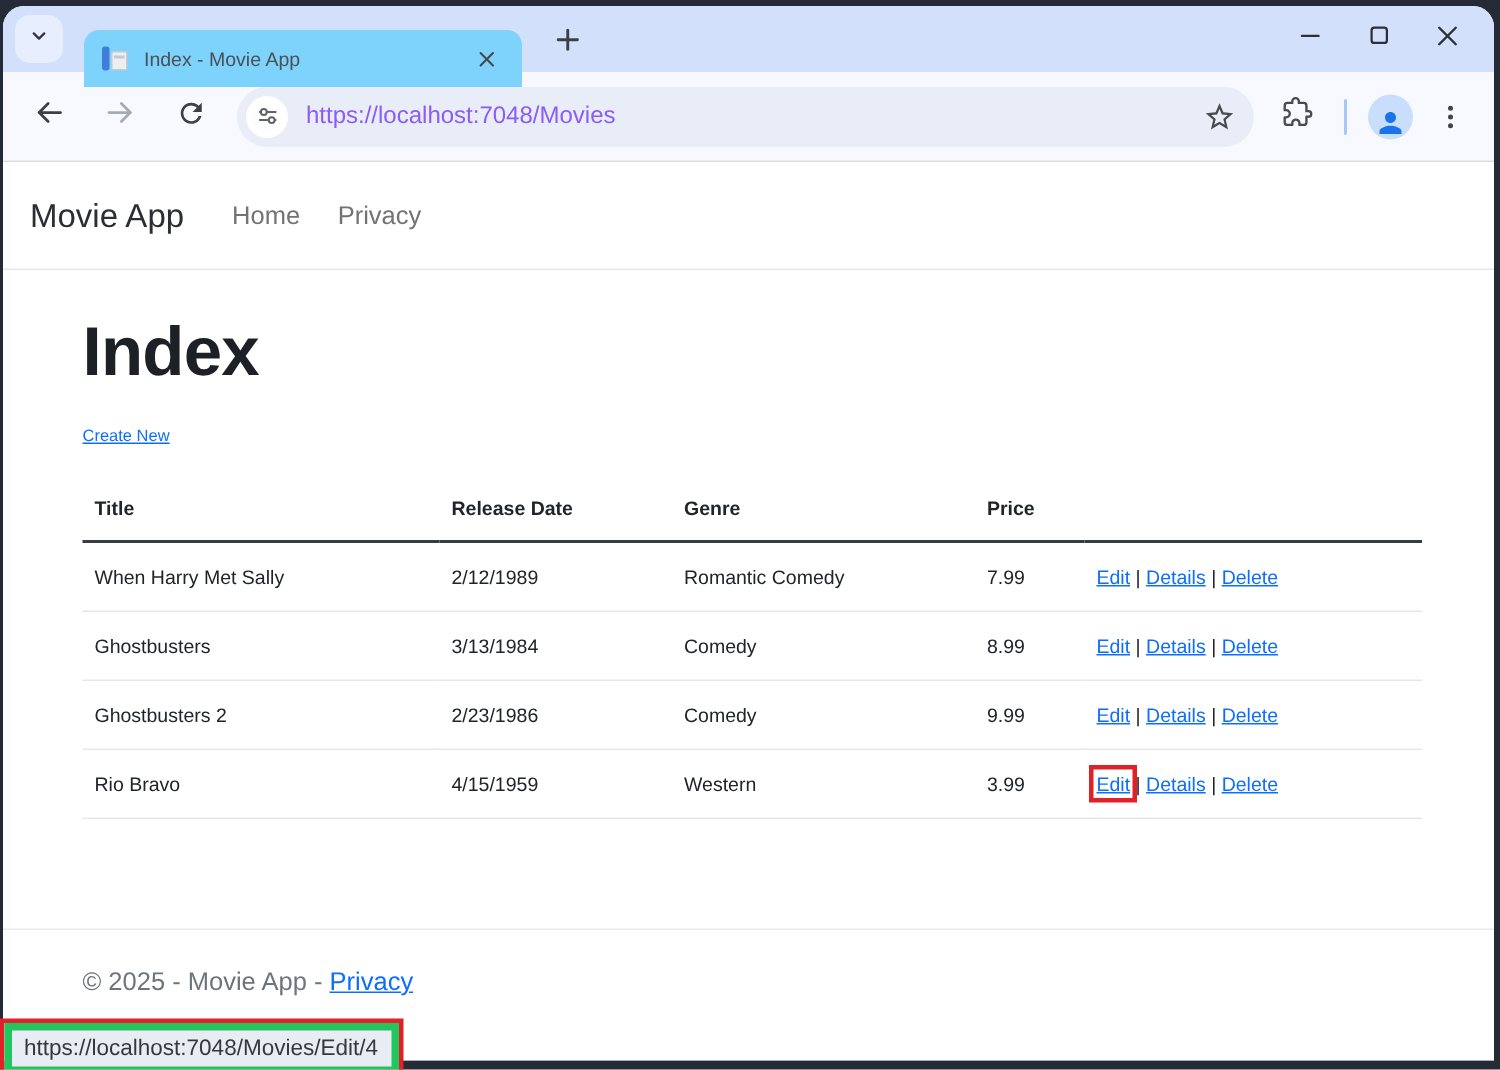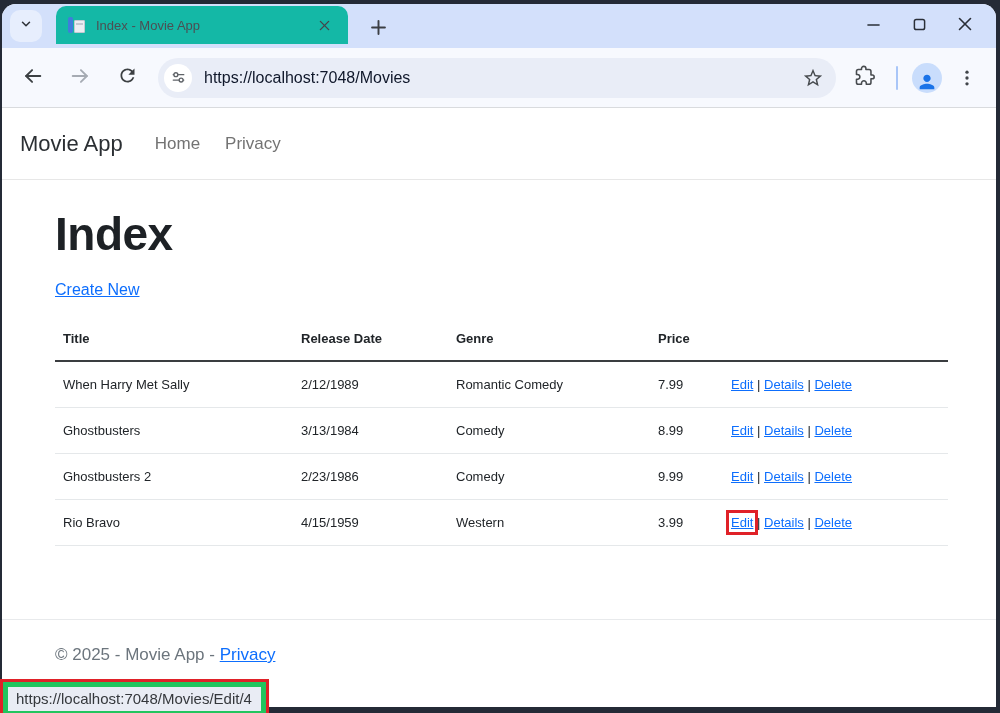--- a/index.html
+++ b/index.html
@@ -18,22 +18,22 @@
     background:#ffffff;
   }
   
   .tabstrip { position:relative; height:44px; background:#d3e0fb; flex:0 0 auto; }
   .tab-search-btn {
     position:absolute; left:8px; top:6px; width:32px; height:32px;
     border-radius:10px; background:#e7eefd;
     display:flex; align-items:center; justify-content:center; cursor:pointer;
   }
   .tab {
-    position:absolute; left:54px; top:2px; width:292px; height:38px;
-    background:#14b8a6; border-radius:10px 10px 0 0;
+    position:absolute; left:54px; top:16px; width:292px; height:38px;
+    background:#7dd3fc; border-radius:10px 10px 0 0;
     display:flex; align-items:center; padding:0 15px 0 12px;
   }
   .favicon { position:relative; width:18px; height:18px; flex:0 0 auto; }
   .favicon .fav-bar { position:absolute; left:0; top:1px; width:5px; height:16px; background:#3f7ddb; border-radius:2px; }
   .favicon .fav-doc { position:absolute; left:6px; top:4px; width:11px; height:13px; background:#eceef2; border:1px solid #c4c9d2; border-radius:1px; }
   .favicon .fav-doc::after { content:""; position:absolute; left:1px; top:2px; width:7px; height:2px; background:#c4c9d2; }
   .tab-title { flex:1; margin-left:10px; font-size:13px; color:#4c4f53; white-space:nowrap; overflow:hidden; }
   .tab-close { width:18px; height:18px; display:flex; align-items:center; justify-content:center; cursor:pointer; }
   .new-tab-btn {
     position:absolute; left:362px; top:11px; width:28px; height:28px; border-radius:50%;
@@ -43,38 +43,38 @@
   .win-btn { width:46px; height:32px; display:flex; align-items:center; justify-content:center; cursor:pointer; }
   
   .toolbar { height:59px; background:#f7f9fe; display:flex; align-items:center; padding:0 14px 0 14px; flex:0 0 auto; }
   .nav-icon { width:34px; height:34px; display:flex; align-items:center; justify-content:center; border-radius:50%; cursor:pointer; flex:0 0 auto; }
   .nav-icon + .nav-icon { margin-left:13px; }
   .omnibox {
     flex:1; height:40px; border-radius:20px; background:#e9edf7;
     display:flex; align-items:center; padding:0 8px 0 6px; margin:0 12px 0 14px; min-width:0;
   }
   .tune-circle { width:28px; height:28px; border-radius:50%; background:#ffffff; display:flex; align-items:center; justify-content:center; flex:0 0 auto; cursor:pointer; }
-  .url-text { flex:1; margin-left:12px; font-size:16px; color:#0f172a; white-space:nowrap; overflow:hidden; }
+  .url-text { flex:1; margin-left:12px; font-size:16px; color:#8b5cf6; white-space:nowrap; overflow:hidden; }
   .star-btn { width:30px; height:30px; display:flex; align-items:center; justify-content:center; flex:0 0 auto; cursor:pointer; }
   .ext-btn { width:34px; height:34px; display:flex; align-items:center; justify-content:center; cursor:pointer; flex:0 0 auto; }
   .tb-sep { width:2px; height:24px; background:#a9c6f8; border-radius:1px; margin:0 14px; flex:0 0 auto; }
   .avatar { width:30px; height:30px; border-radius:50%; background:#c9ddfc; display:flex; align-items:flex-end; justify-content:center; overflow:hidden; cursor:pointer; flex:0 0 auto; }
   .dots-btn { width:30px; height:30px; display:flex; align-items:center; justify-content:center; margin-left:10px; cursor:pointer; flex:0 0 auto; }
   .toolbar-divider { height:1px; background:#d9dbde; flex:0 0 auto; }
   
   .site { flex:1; background:#ffffff; display:flex; flex-direction:column; min-height:0; }
   .site-navbar { height:72px; flex:0 0 auto; border-bottom:1px solid #e7e7e7; display:flex; align-items:center; padding:0 18px; }
   .brand { font-size:22px; color:#2b2f33; cursor:pointer; }
   .site-nav-link { font-size:17px; color:#737373; cursor:pointer; }
   .site-nav-link.first { margin-left:32px; }
   .site-nav-link + .site-nav-link { margin-left:25px; }
   .main { flex:1; padding:27px 48px 0 53px; min-height:0; }
   .page-title { font-size:46px; font-weight:600; color:#1d2125; letter-spacing:-0.5px; margin-bottom:20px; }
   a.link { color:#0d6efd; text-decoration:underline; cursor:pointer; }
-  .create-link { font-size:16px; display:inline-block; }
+  .create-link { font-size:11px; display:inline-block; }
   table.movies { margin-top:24px; width:893px; table-layout:fixed; border-collapse:collapse; font-size:13px; color:#212529; }
   table.movies th { text-align:left; font-weight:700; padding:8px 8px 14px 8px; border-bottom:2px solid #3a3d40; }
   table.movies td { padding:15px 8px; border-bottom:1px solid #e5e8ea; }
   .action-sep { color:#212529; }
   .annotated-link { outline:3px solid #e02128; outline-offset:2px; }
   .site-footer { height:88px; flex:0 0 auto; border-top:1px solid #e8eaec; padding:25px 0 0 53px; font-size:17px; color:#6c757d; }
   
   .status-annotation {
     position:absolute; left:0; top:679px; z-index:10;
     border:3px solid #e02128;

